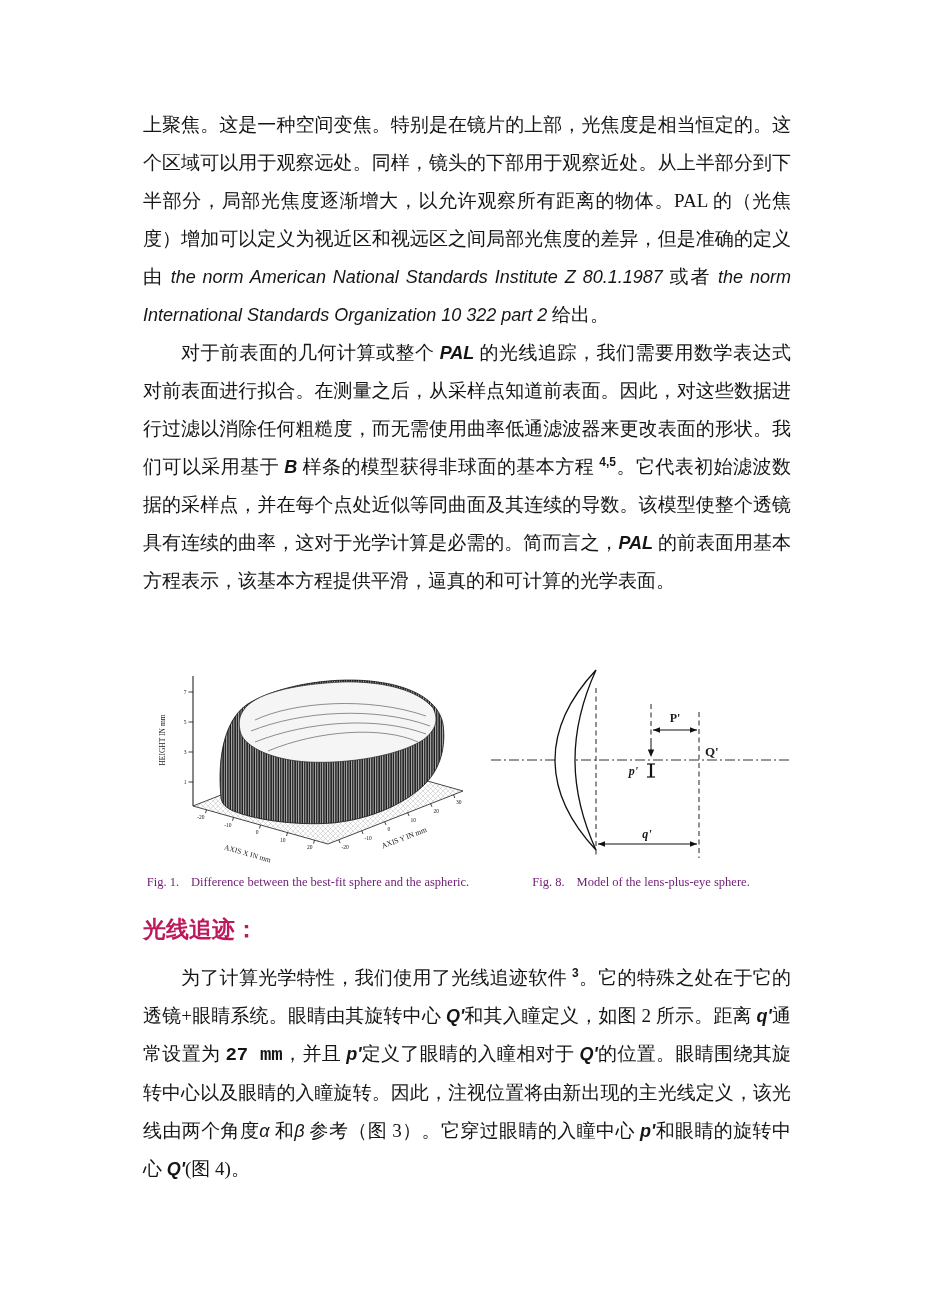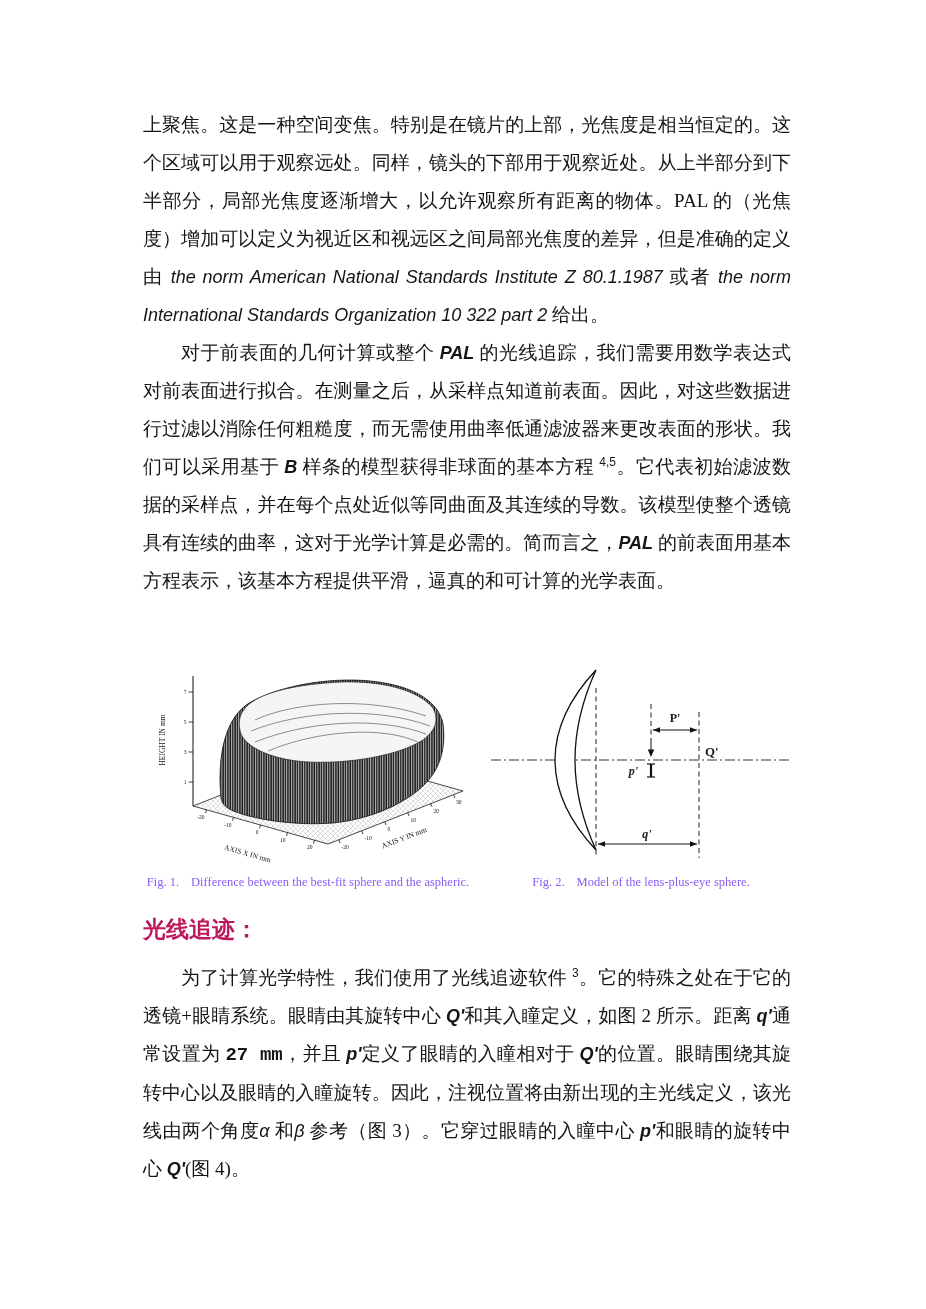--- a/index.html
+++ b/index.html
@@ -10,26 +10,26 @@
     position:absolute; left:143px; top:106px; width:648px;
     font-family:"Liberation Serif","DejaVu Serif",serif;
     font-size:19px; line-height:38px; color:#151515;
   }
   .para { text-align:justify; }
   .para.indent { text-indent:2em; }
   .run-n {}
   .run-i  { font-family:"Liberation Sans","DejaVu Sans",sans-serif; font-style:italic; font-size:18px; }
   .run-bi { font-family:"Liberation Sans","DejaVu Sans",sans-serif; font-style:italic; font-weight:bold; font-size:18px; }
   .run-b  { font-family:Liberation Mono, monospace; font-weight:bold; font-size:19px; }
-  .run-sup{ font-family:"Liberation Sans","DejaVu Sans",sans-serif; font-weight:normal; vertical-align:super; font-size:12px; line-height:0; }
+  .run-sup{ font-family:"Liberation Sans","DejaVu Sans",sans-serif; font-weight:bold; vertical-align:super; font-size:12px; line-height:0; }
   .figures-row { display:flex; justify-content:space-between; align-items:flex-end; margin:16px 0 6px; }
   figure { display:flex; flex-direction:column; align-items:center; }
   figcaption {
     font-size:12.5px; line-height:17px; margin-top:8px; text-align:center;
-    white-space:nowrap; color:#8b5cf6;
+    white-space:nowrap; color:#701a75;
   }
   figcaption .cap-label { margin-right:12px; }
   .section-heading {
     font-size:23px; font-weight:bold; line-height:34px;
     margin:22px 0 12px; color:#be185d;
   }
   svg text { font-family:"Liberation Serif","DejaVu Serif",serif; fill:#1a1a1a; }
 </style>
 </head>
 <body>
@@ -132,21 +132,21 @@
           <text x="147" y="121" font-size="12" font-weight="bold" font-style="italic" text-anchor="end">p'</text>
 
           <text x="214" y="102" font-size="13" font-weight="bold">Q'</text>
 
           <line x1="107" y1="190" x2="206" y2="190" stroke="#111" stroke-width="1"></line>
           <polygon points="107,190 114,187.3 114,192.7" fill="#111"></polygon>
           <polygon points="206,190 199,187.3 199,192.7" fill="#111"></polygon>
           <text x="156" y="184" font-size="12" font-weight="bold" font-style="italic" text-anchor="middle">q'</text>
         </svg>
         <figcaption>
-          <span class="cap-label">Fig. 2.</span><span>Model of the lens-plus-eye sphere.</span>
+          <span class="cap-label">Fig. 8.</span><span>Model of the lens-plus-eye sphere.</span>
         </figcaption>
       </figure>
 
     </div>
 
     <h2 class="section-heading">光线追迹：</h2>
 
     <p class="para indent"><span class="run run-n">为了计算光学特性，我们使用了光线追迹软件 </span><span class="run run-sup">3</span><span class="run run-n">。它的特殊之处在于它的透镜+眼睛系统。眼睛由其旋转中心 </span><span class="run run-bi">Q'</span><span class="run run-n">和其入瞳定义，如图 2 所示。距离 </span><span class="run run-bi">q'</span><span class="run run-n">通常设置为 </span><span class="run run-b">27 mm</span><span class="run run-n">，并且 </span><span class="run run-bi">p'</span><span class="run run-n">定义了眼睛的入瞳相对于 </span><span class="run run-bi">Q'</span><span class="run run-n">的位置。眼睛围绕其旋转中心以及眼睛的入瞳旋转。因此，注视位置将由新出现的主光线定义，该光线由两个角度</span><span class="run run-i">α</span><span class="run run-n"> 和</span><span class="run run-i">β</span><span class="run run-n"> 参考（图 3）。它穿过眼睛的入瞳中心 </span><span class="run run-bi">p'</span><span class="run run-n">和眼睛的旋转中心 </span><span class="run run-bi">Q'</span><span class="run run-n">(图 4)。</span></p>
 
   </div>

